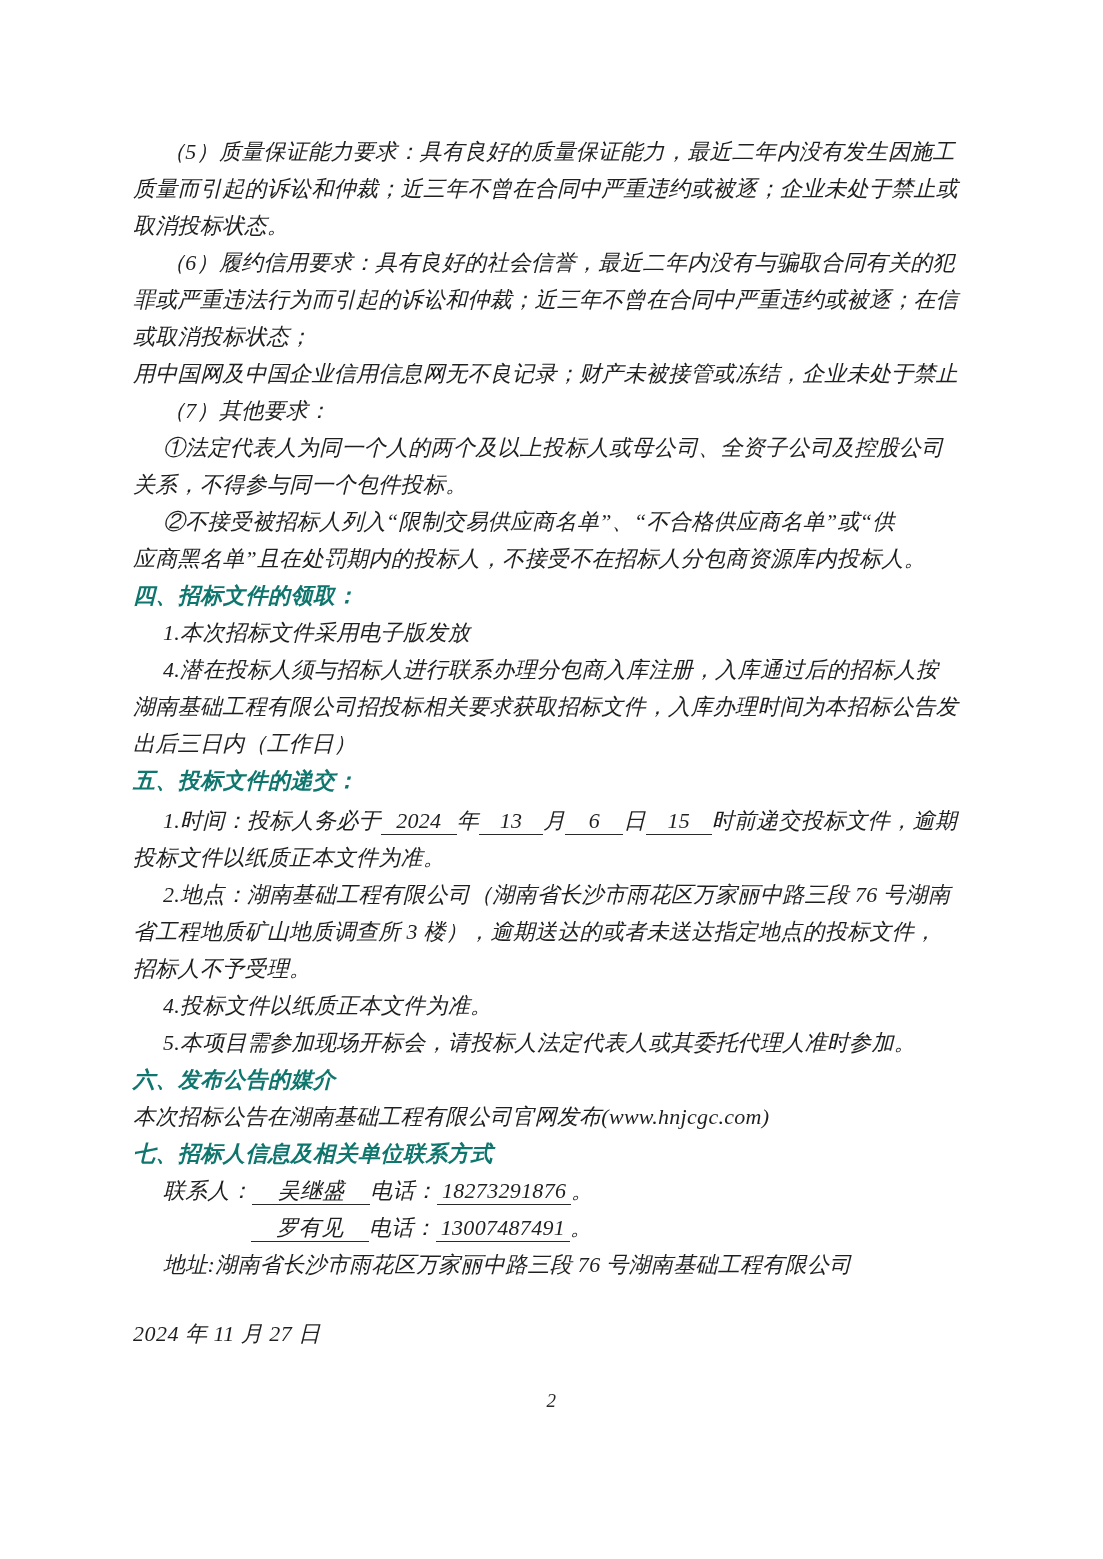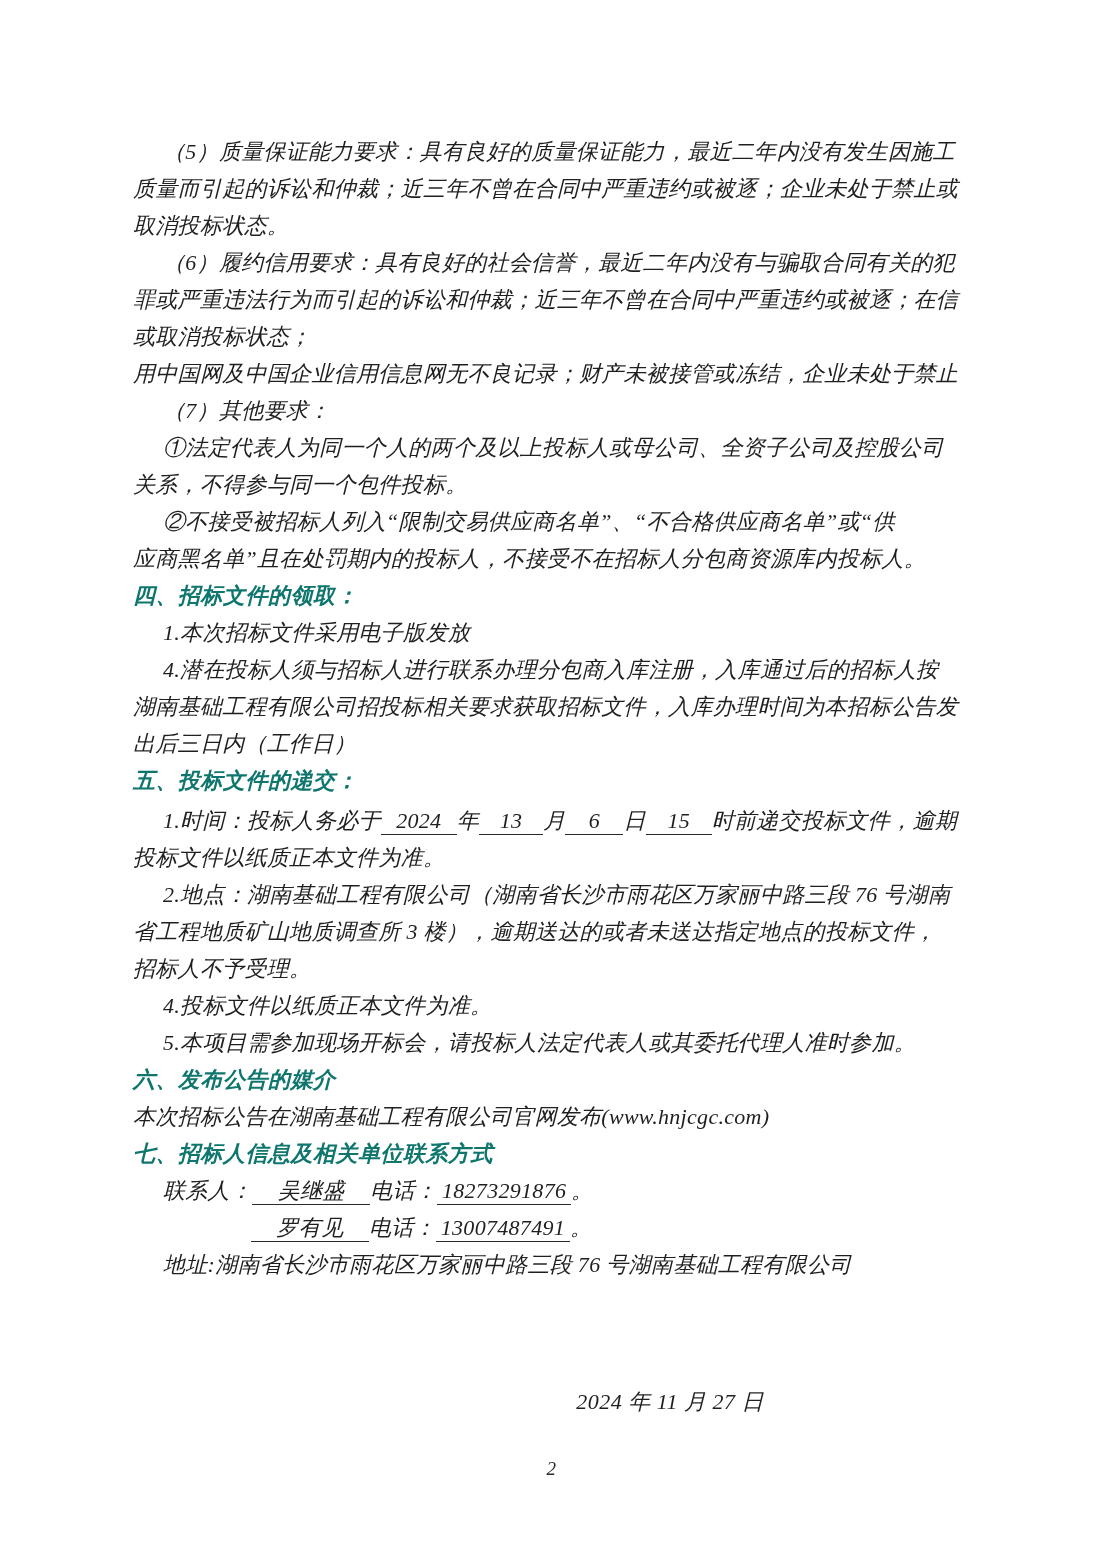--- a/index.html
+++ b/index.html
@@ -36,22 +36,21 @@
     vertical-align: baseline;
   }
   .w-year  { width: 76px; margin-top: 8px; }
   .w-month { width: 64px; }
   .w-day   { width: 58px; }
   .w-hour  { width: 66px; }
   .w-name  { width: 118px; text-align: center; }
   .w-phone { width: 134px; }
   .spacer  { display: inline-block; width: 88px; }
   .date-line {
-    margin-top: 100px;
-    text-align: right;
+    margin-top: 32px;
     padding-right: 206px;
     letter-spacing: 0.5px;
   }
   .page-num {
     margin-top: 30px;
     text-align: center;
     font-size: 19px;
     color: #2a2a2a;
   }
 </style>

